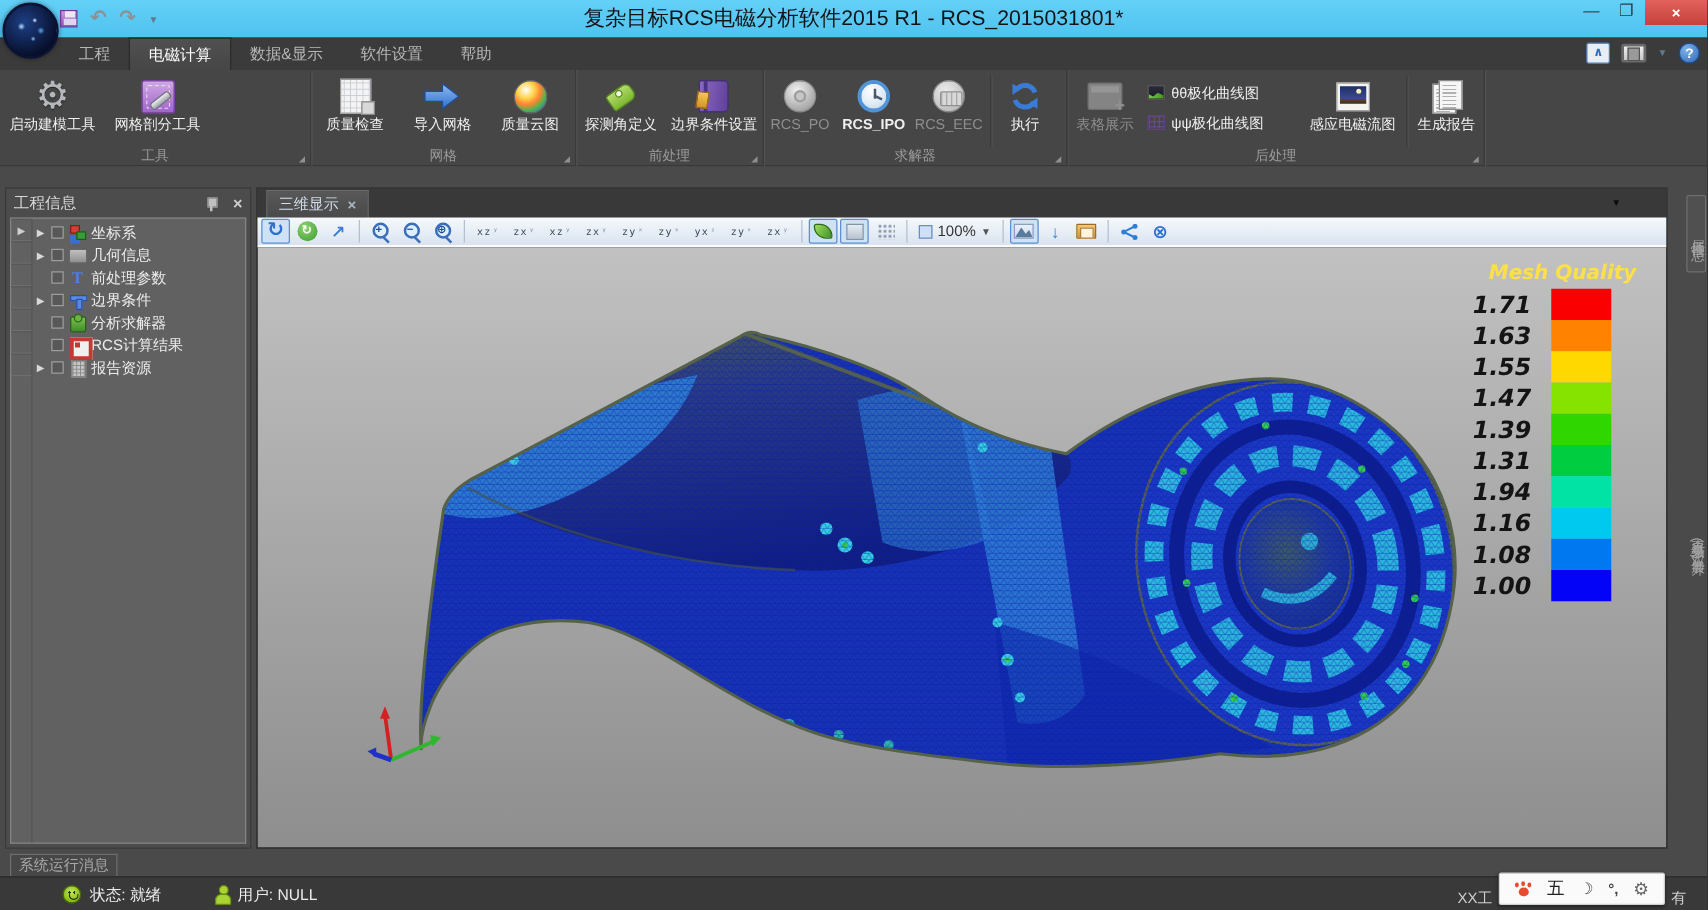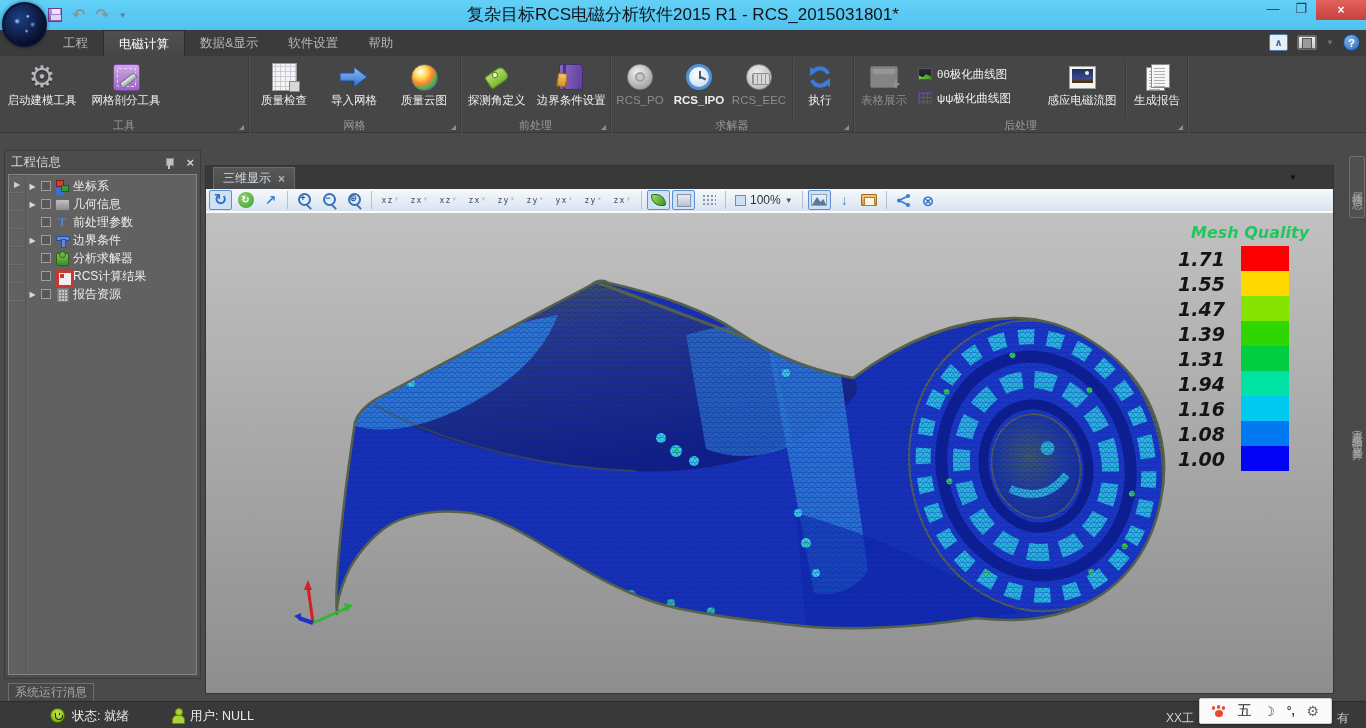--- a/index.html
+++ b/index.html
@@ -121,21 +121,21 @@
   .ti-bound:before { content:""; position:absolute; left:1px; top:3px; width:12px; height:3px; background:#5a8ae0; border:1px solid #2a4fa0; }
   .ti-bound:after { content:""; position:absolute; left:6px; top:6px; width:3px; height:7px; background:#5a8ae0; border:1px solid #2a4fa0; }
   .ti-puzzle:before { content:""; position:absolute; left:1px; top:2px; width:11px; height:11px; background:linear-gradient(#7cc450,#3f8c28); border:1px solid #2a6418; border-radius:2px; }
   .ti-puzzle:after { content:""; position:absolute; left:4px; top:0px; width:5px; height:5px; border-radius:50%; background:#6ab444; border:1px solid #2a6418; }
   .ti-rcs:before { content:""; position:absolute; left:1px; top:1px; width:12px; height:12px; background:#f0f0f0; border:3px solid #c23a32; }
   .ti-rcs:after { content:""; position:absolute; left:5px; top:5px; width:4px; height:4px; background:#c23a32; }
   .ti-report:before { content:""; position:absolute; left:2px; top:1px; width:10px; height:12px; background:#c8c8c8; border:1px solid #777;
     background-image:linear-gradient(90deg,#8a8a8a 1px, transparent 1px), linear-gradient(#8a8a8a 1px, transparent 1px); background-size:3px 3px; }
 
   
-  .vport { position:absolute; left:205px; top:165px; width:1129px; height:529px; background:#393939; border:1px solid #333; }
+  .vport { position:absolute; left:205px; top:150px; width:1129px; height:529px; background:#393939; border:1px solid #333; }
   .v-tabstrip { position:relative; height:23px; background:#393939; }
   .v-tab { position:absolute; left:7px; top:1px; height:22px; display:flex; align-items:center; gap:7px; padding:0 9px;
     background:linear-gradient(#585858,#4a4a4a); border:1px solid #6a6a6a; border-bottom:none; font-size:12px; color:#d2dfec; }
   .v-tab .x { color:#a8b4c0; font-weight:bold; font-size:12px; }
   .v-strip-caret { position:absolute; right:36px; top:7px; font-size:8px; color:#0c0c0c; }
   .v-toolbar { position:relative; height:24px; background:linear-gradient(#f6f9fc,#d9e3ef); border-bottom:2px solid #fbfbfb; display:flex; align-items:center; padding-left:3px; gap:2px; }
   .vtb { width:23px; height:20px; display:flex; align-items:center; justify-content:center; border:1px solid transparent; border-radius:2px; }
   .vtb.sel { background:#cfe1f5; border:1px solid #5a8fd4; }
   .vtb-sep { width:1px; height:18px; background:#b4c0d0; margin:0 3px; }
   .g-rotate { color:#2f6fd0; font-size:16px; font-weight:bold; line-height:16px; }
@@ -161,21 +161,21 @@
   .g-folder { position:relative; width:16px; height:12px; background:linear-gradient(#f4c87a,#d89030); border:1px solid #a06a20; border-radius:1px; }
   .g-folder:before { content:""; position:absolute; left:2px; top:2px; width:9px; height:7px; background:#fdf4e0; border:1px solid #b08030; }
   .g-share svg { display:block; }
   .g-vclose { color:#2f6fd0; font-size:15px; font-weight:bold; line-height:15px; }
 
   .v-canvas { position:absolute; left:0; top:47px; width:1127px; height:480px; overflow:hidden; }
   .v-canvas svg { position:absolute; left:0; top:0; }
 
   
   .legend { position:absolute; left:965px; top:10px; width:160px; }
-  .legend-title { font-family:"DejaVu Sans",sans-serif; font-style:italic; font-weight:bold; font-size:16px; color:#22c55e; margin-bottom:4px; padding-left:20px; white-space:nowrap; }
+  .legend-title { font-family:"DejaVu Sans",sans-serif; font-style:italic; font-weight:bold; font-size:16px; color:#fde047; margin-bottom:4px; padding-left:20px; white-space:nowrap; }
   .lrow { display:flex; align-items:center; height:25px; }
   .lrow .lv { width:70px; text-align:right; padding-right:16px; font-family:"DejaVu Sans",sans-serif; font-style:italic; font-weight:bold; font-size:19px; color:#141414; }
   .lrow .lsw { width:48px; height:25px; }
 
   
   .rstrip { position:absolute; left:1348px; top:150px; width:18px; height:529px; }
   .vtab { position:absolute; left:1px; width:16px; background:#505050; border:1px solid #6e6e6e; border-radius:2px;
     writing-mode:vertical-rl; font-size:11px; color:#a2a2a2; display:flex; align-items:center; justify-content:center; padding:6px 0; letter-spacing:2px; }
   .vtab1 { top:6px; height:62px; }
   .vtab2 { top:216px; height:140px; border:none; background:none; }
@@ -675,20 +675,24 @@
         </g>
       </svg>
 
       <div class="legend">
         <div class="legend-title">Mesh Quality</div>
         <div class="lrow">
             <span class="lv">1.71</span>
             <span class="lsw" style="background: rgb(251, 0, 0);"></span>
           </div>
         <div class="lrow">
+            <span class="lv">1.63</span>
+            <span class="lsw" style="background: rgb(255, 131, 0);"></span>
+          </div>
+        <div class="lrow">
             <span class="lv">1.55</span>
             <span class="lsw" style="background: rgb(255, 216, 0);"></span>
           </div>
         <div class="lrow">
             <span class="lv">1.47</span>
             <span class="lsw" style="background: rgb(134, 227, 0);"></span>
           </div>
         <div class="lrow">
             <span class="lv">1.39</span>
             <span class="lsw" style="background: rgb(47, 214, 0);"></span>

